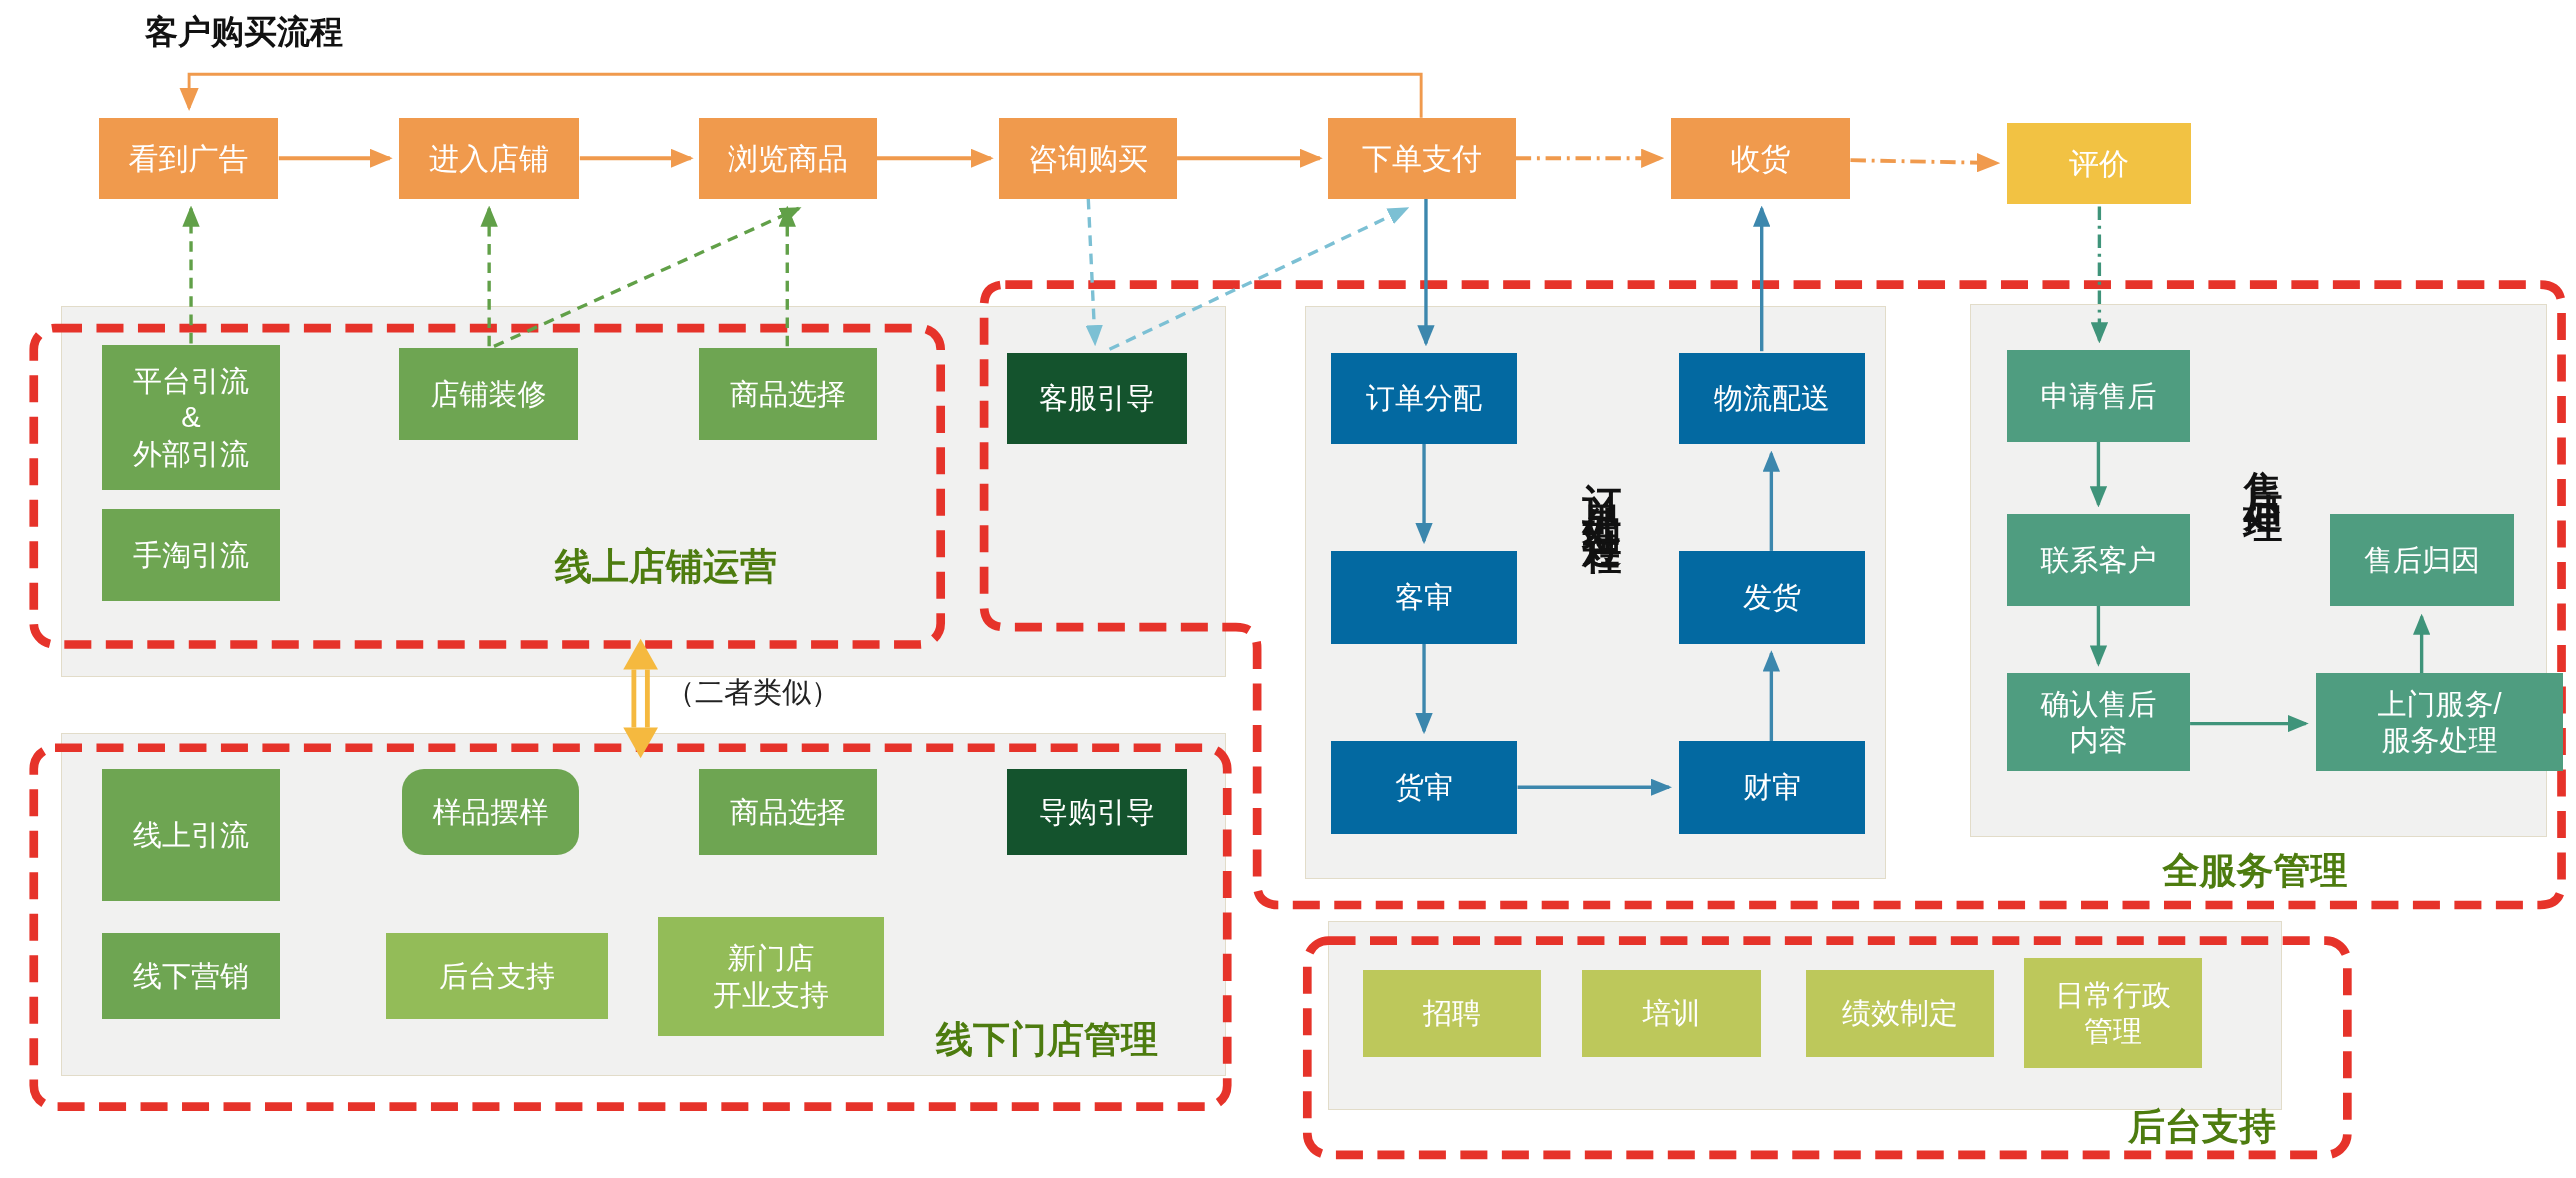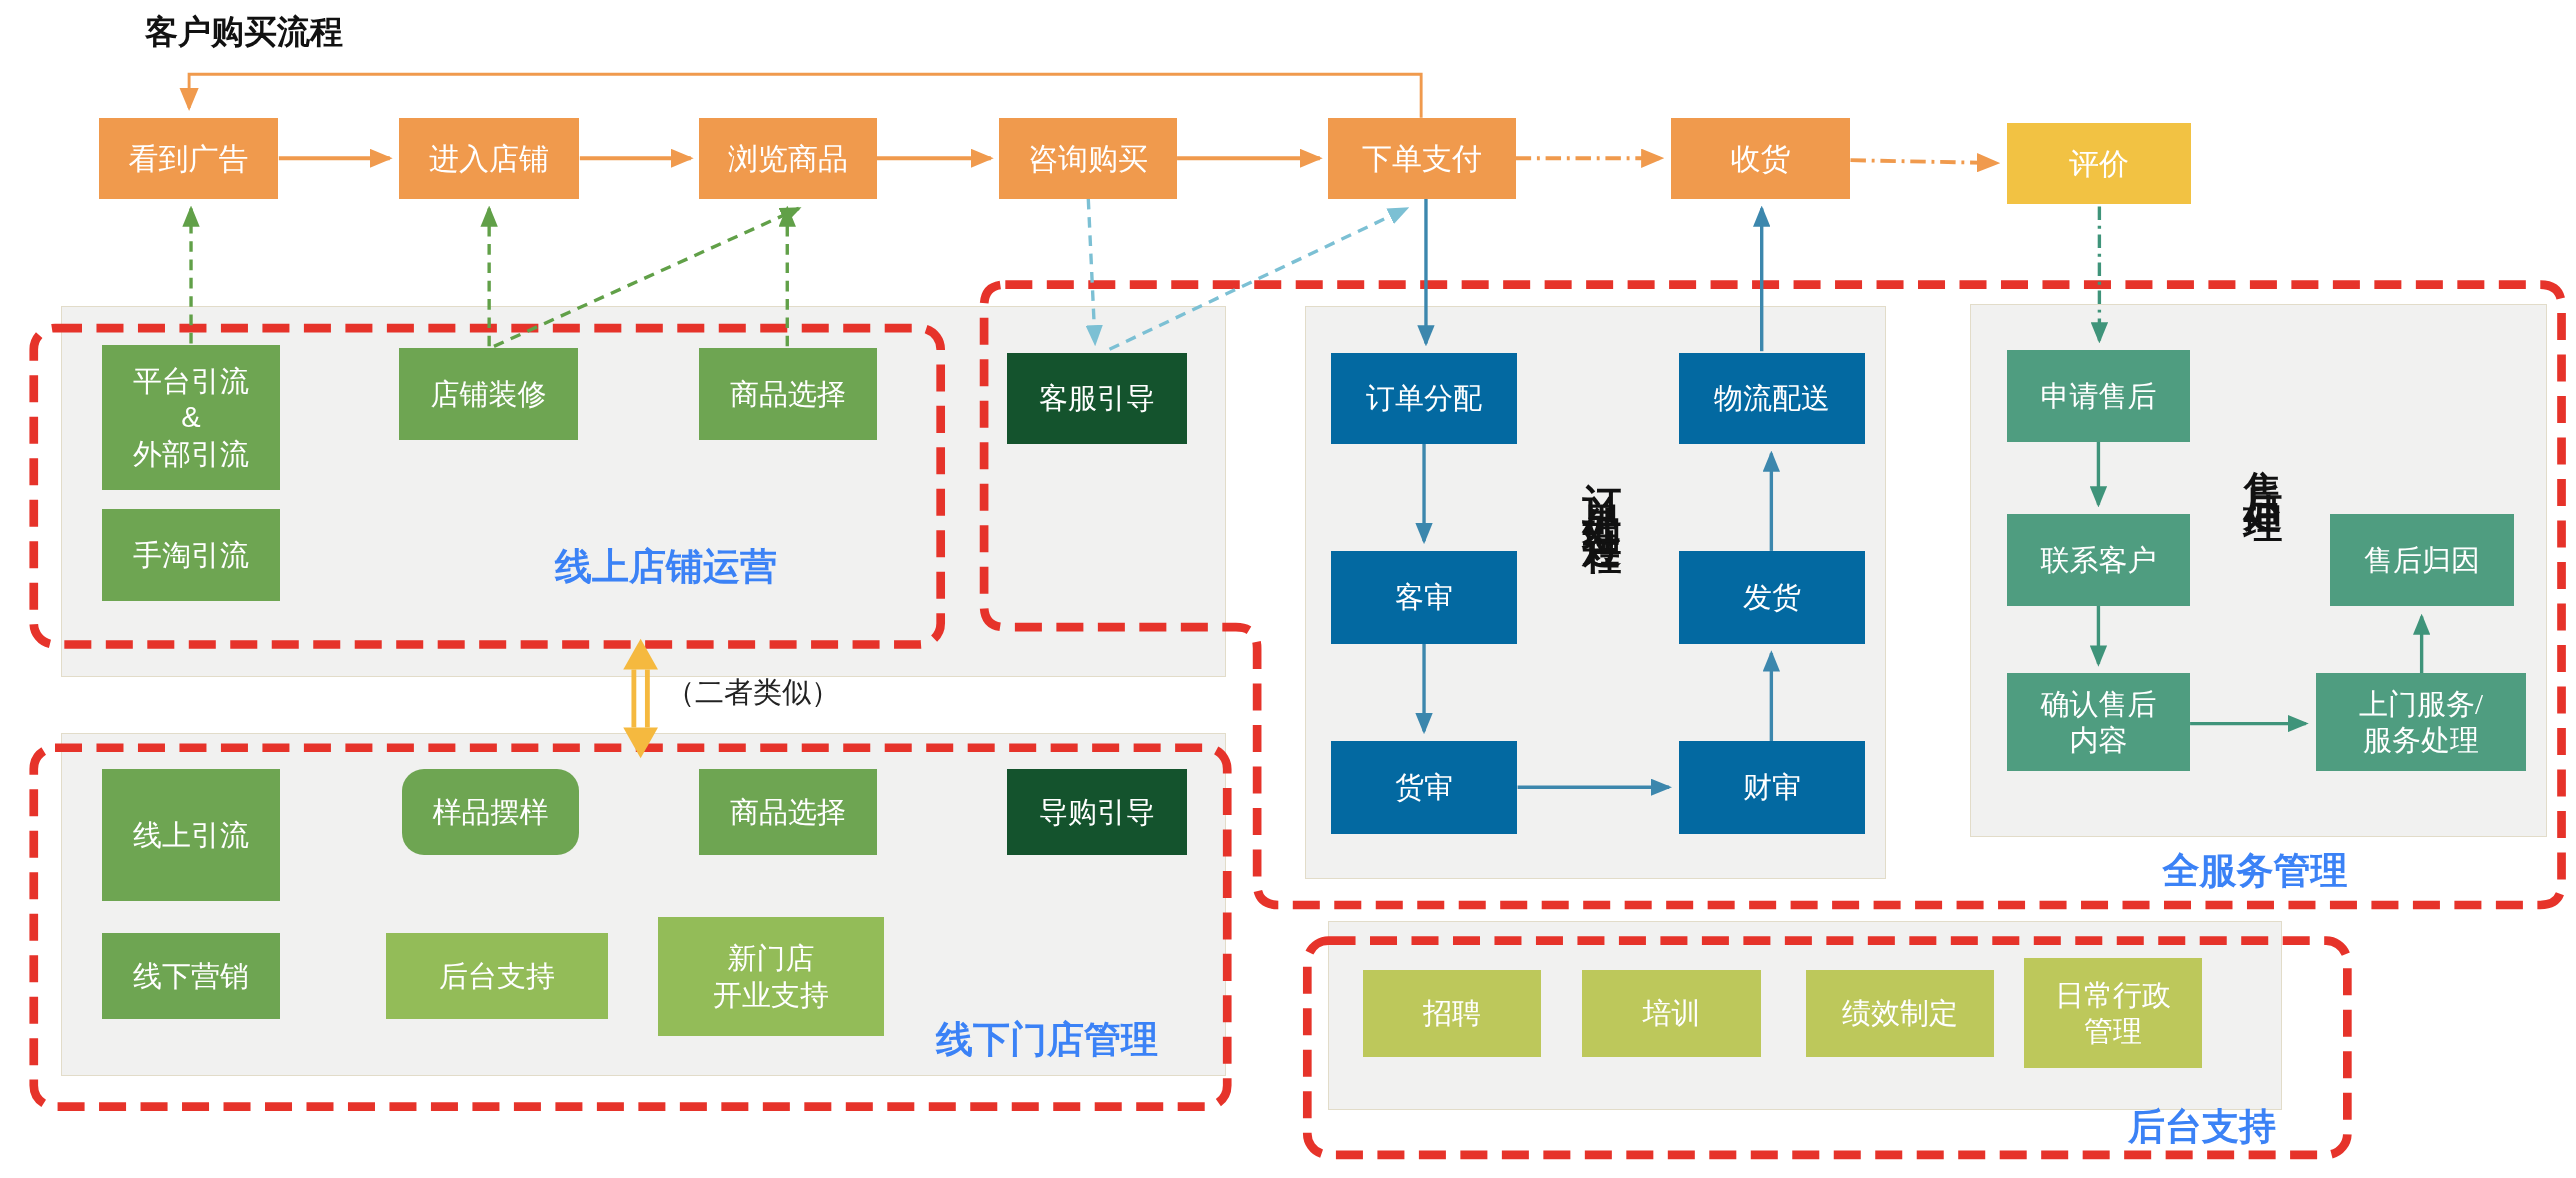--- a/index.html
+++ b/index.html
@@ -13,21 +13,21 @@
        font-size:29px;line-height:1.25;}
   .c-orange{background:#F09A4D;}
   .c-yellow{background:#F2C243;}
   .c-green{background:#6EA552;text-align:center;}
   .c-lgreen{background:#93BC58;}
   .c-ygreen{background:#BDC85B;}
   .c-blue{background:#0369a1;}
   .c-lblue{background:#14532d;}
   .c-teal{background:#4F9D80;}
   .title{position:absolute;left:145px;top:9.6px;font-size:33px;font-weight:bold;color:#111;z-index:12;}
-  .seclabel{position:absolute;font-size:37px;font-weight:bold;color:#3b82f6;z-index:12;
+  .seclabel{position:absolute;font-size:37px;font-weight:bold;color:#4d7c0f;z-index:12;
             transform:translate(-50%,-50%);white-space:nowrap;}
   .vlabel{position:absolute;writing-mode:vertical-rl;text-orientation:upright;
           font-size:39px;font-weight:bold;color:#111;letter-spacing:11.6px;z-index:12;}
   .note{position:absolute;font-size:29px;color:#222;z-index:12;white-space:nowrap;}
 </style>
 </head>
 <body>
 
 <div class="canvas">
 
@@ -146,21 +146,21 @@
   <div class="box c-blue" style="left:1331px;top:741px;width:186px;height:93px;">货审</div>
   <div class="box c-blue" style="left:1679px;top:741px;width:186px;height:93px;">财审</div>
   <div class="box c-blue" style="left:1679px;top:551px;width:186px;height:93px;">发货</div>
   <div class="box c-blue" style="left:1679px;top:353px;width:186px;height:91px;">物流配送</div>
   <div class="vlabel" style="left:1575px;top:452px;">订单处理过程</div>
 
   <div class="box c-teal" style="left:2007px;top:350px;width:183px;height:92px;">申请售后</div>
   <div class="box c-teal" style="left:2007px;top:514px;width:183px;height:92px;">联系客户</div>
   <div class="box c-teal" style="left:2007px;top:673px;width:183px;height:98px;">确认售后
 内容</div>
-  <div class="box c-teal" style="left:2316px;top:673px;width:210px;height:98px;font-family:Liberation Serif, serif;">上门服务/
+  <div class="box c-teal" style="left:2316px;top:673px;width:247px;height:98px;">上门服务/
 服务处理</div>
   <div class="box c-teal" style="left:2330px;top:514px;width:184px;height:92px;">售后归因</div>
   <div class="vlabel" style="left:2236px;top:439px;">售后处理</div>
   <div class="seclabel" style="left:2255px;top:871px;">全服务管理</div>
 
   <div class="box c-ygreen" style="left:1363px;top:970px;width:178px;height:87px;">招聘</div>
   <div class="box c-ygreen" style="left:1582px;top:970px;width:179px;height:87px;">培训</div>
   <div class="box c-ygreen" style="left:1795px;top:970px;width:188px;height:87px;margin-left:11px;">绩效制定</div>
   <div class="box c-ygreen" style="left:2024px;top:958px;width:178px;height:110px;">日常行政
 管理</div>

